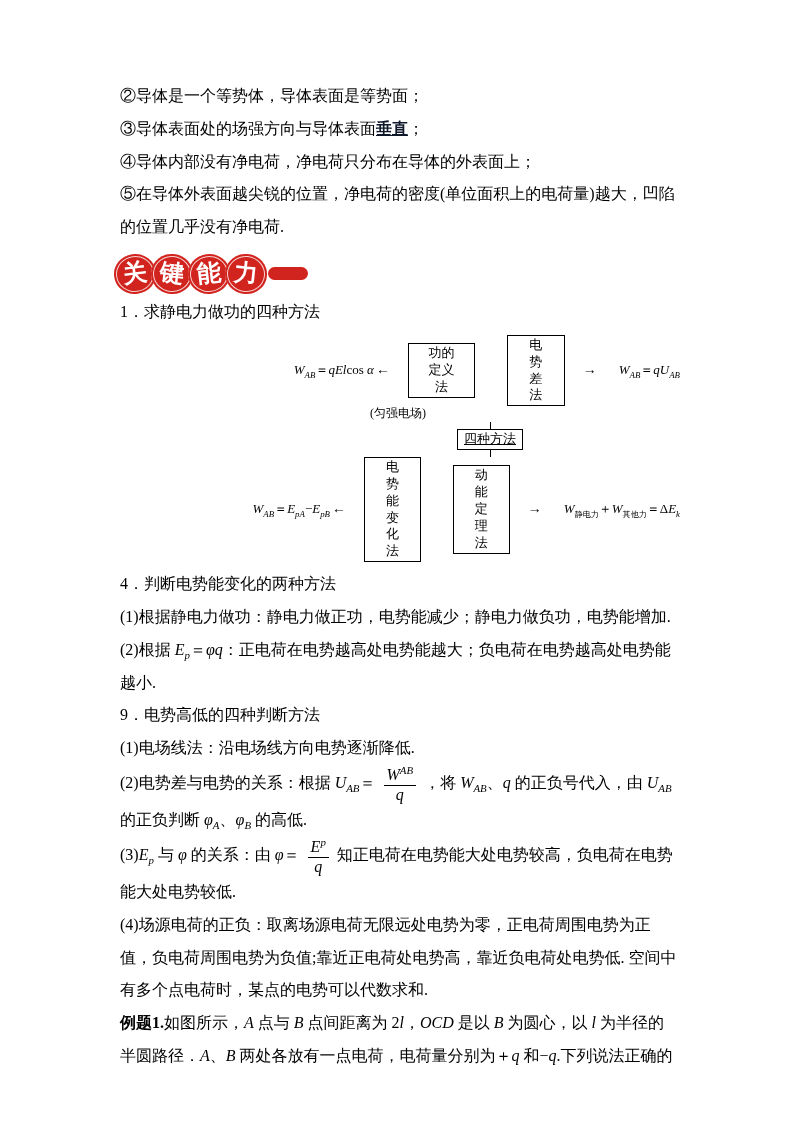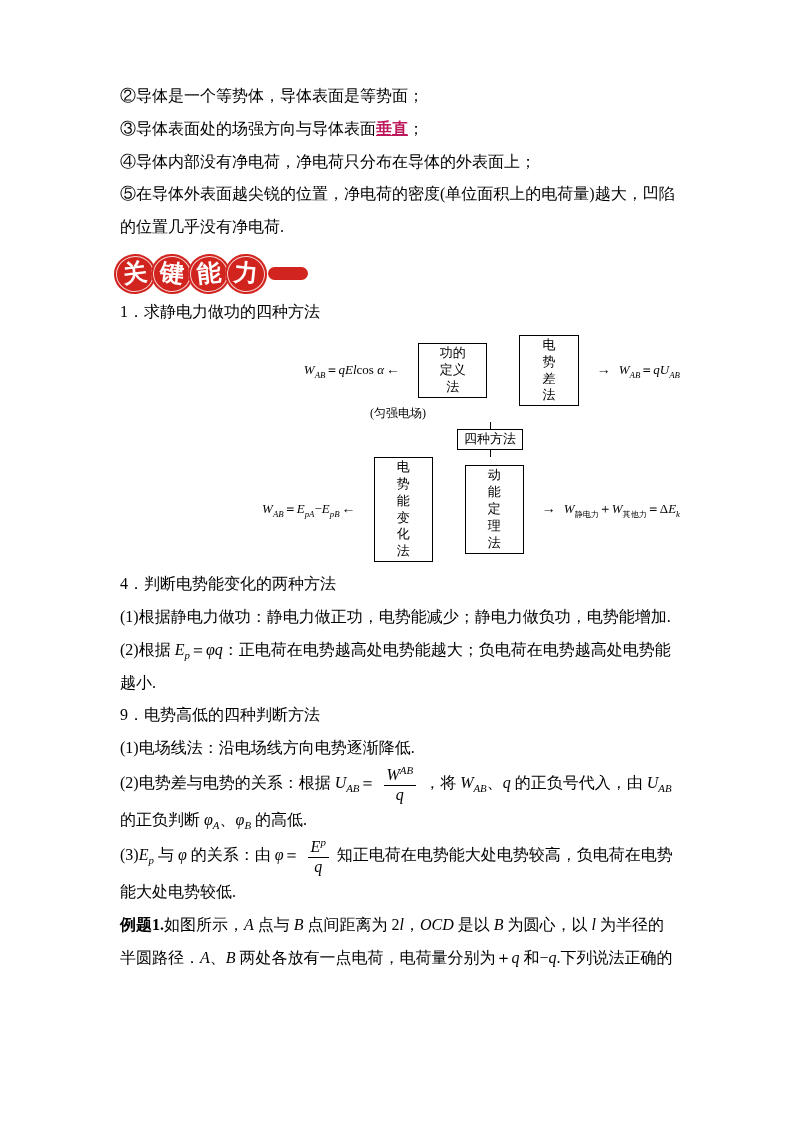--- a/index.html
+++ b/index.html
@@ -3,21 +3,21 @@
 <meta charset="utf-8">
 <style>
   html,body{margin:0;padding:0;background:#ffffff;}
   body{
     width:794px;min-height:1123px;
     font-family:"Liberation Serif","DejaVu Serif",serif;
     font-size:16px;color:#000;
   }
   .page{padding:80px 114px 40px 120px;line-height:2.05;}
   p{margin:0;}
-  .red-u{color:#be185d;text-decoration:underline;font-weight:bold;}
+  .red-u{color:#0f172a;text-decoration:underline;font-weight:bold;}
   .b{font-weight:bold;}
   .i{font-style:italic;}
   .sub{vertical-align:sub;font-size:0.68em;font-style:italic;line-height:1;}
   .subcn{vertical-align:sub;font-size:0.62em;line-height:1;}
   .sup{vertical-align:super;font-size:0.68em;font-style:italic;line-height:1;}
   .frac{display:inline-flex;flex-direction:column;text-align:center;vertical-align:middle;line-height:1.15;margin:0 8px;}
   .fnum{border-bottom:1px solid #000;padding:0 3px;display:block;}
   .fden{display:block;}
 
   
@@ -36,26 +36,26 @@
 
   
   .flow{margin:6px 0 6px 128px;font-size:13px;line-height:1.3;}
   .flow-row{display:flex;align-items:center;}
   .flow-left{width:178px;text-align:right;}
   .fnote{font-size:12px;padding-right:28px;}
   .arrow{padding:0 2px;font-size:14px;}
   .fbox{border:1px solid #000;padding:1px 18px;text-align:center;margin:0 16px;}
   .w2{width:28px;}
   .w3{width:41px;}
-  .fright{margin-left:6px;white-space:nowrap;}
+  .fright{margin-left:20px;white-space:nowrap;}
   .flow-mid{display:flex;}
   .mid-spacer{width:192px;}
   .mid-col{width:100px;text-align:center;}
   .vline{width:1px;height:7px;background:#000;margin:0 auto;}
-  .fbox.center{display:inline-block;padding:1px 6px;margin:0;}
+  .fbox.center{display:inline-block;padding:1px 6px;margin:0;text-decoration:underline;}
 </style>
 </head>
 <body>
 
 <div class="page">
 
   <p>②导体是一个等势体，导体表面是等势面；</p>
 
   <p><span>③导体表面处的场强方向与导体表面</span><span class="red-u">垂直</span><span>；</span></p>
 
@@ -112,16 +112,17 @@
   <p>9．电势高低的四种判断方法</p>
   <p>(1)电场线法：沿电场线方向电势逐渐降低.</p>
   <p><span>(2)电势差与电势的关系：根据 </span><span class="i">U</span><span class="sub">AB</span><span>＝</span><span class="frac">
         <span class="fnum"><span class="i">W</span><span class="sup">AB</span></span>
         <span class="fden"><span class="i">q</span></span>
       </span><span>，将 </span><span class="i">W</span><span class="sub">AB</span><span>、</span><span class="i">q</span><span> 的正负号代入，由 </span><span class="i">U</span><span class="sub">AB</span><span> 的正负判断 </span><span class="i">φ</span><span class="sub">A</span><span>、</span><span class="i">φ</span><span class="sub">B</span><span> 的高低.</span></p>
   <p><span>(3)</span><span class="i">E</span><span class="sub">p</span><span> 与 </span><span class="i">φ</span><span> 的关系：由 </span><span class="i">φ</span><span>＝</span><span class="frac">
         <span class="fnum"><span class="i">E</span><span class="sup">p</span></span>
         <span class="fden"><span class="i">q</span></span>
       </span><span>知正电荷在电势能大处电势较高，负电荷在电势能大处电势较低.</span></p>
+  <p>(4)场源电荷的正负：取离场源电荷无限远处电势为零，正电荷周围电势为正值，负电荷周围电势为负值;靠近正电荷处电势高，靠近负电荷处电势低. 空间中有多个点电荷时，某点的电势可以代数求和.</p>
 
   <p><span class="b">例题1.</span><span>如图所示，</span><span class="i">A</span><span> 点与 </span><span class="i">B</span><span> 点间距离为 2</span><span class="i">l</span><span>，</span><span class="i">OCD</span><span> 是以 </span><span class="i">B</span><span> 为圆心，以 </span><span class="i">l</span><span> 为半径的半圆路径．</span><span class="i">A</span><span>、</span><span class="i">B</span><span> 两处各放有一点电荷，电荷量分别为＋</span><span class="i">q</span><span> 和−</span><span class="i">q</span><span>.下列说法正确的</span></p>
 
 </div>
 
 </body></html>

